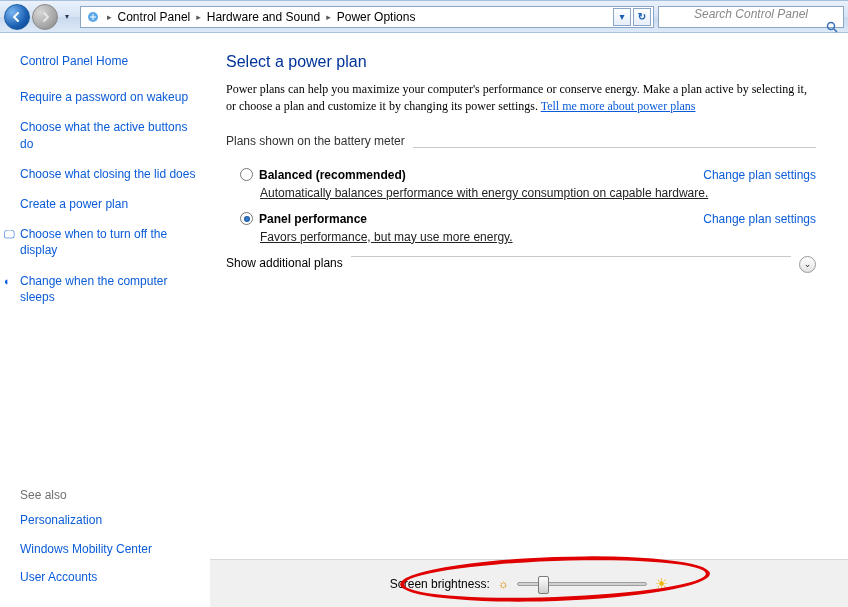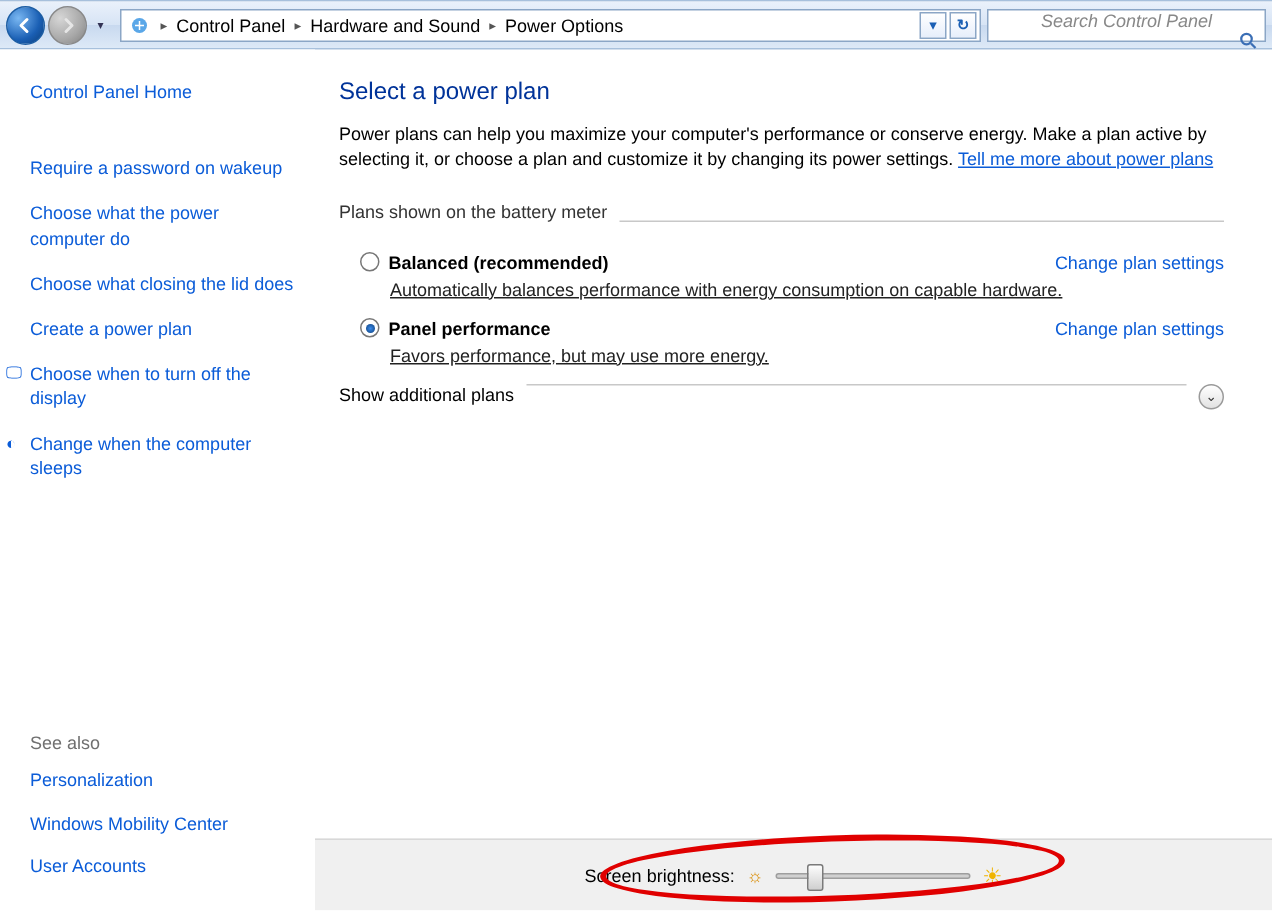--- a/index.html
+++ b/index.html
@@ -21,21 +21,21 @@
   
   .body { display:flex; height:calc(100% - 32px);}
   .sidebar { width:210px; background:#fff; padding:20px 12px 10px 20px; display:flex; flex-direction:column;}
   .side-link { color:#0b5cd8; margin-bottom:14px; line-height:1.35; cursor:pointer;}
   .side-link.with-icon { position:relative; padding-left:0;}
   .side-icon { position:absolute; left:-16px; top:1px; font-size:11px;}
   .side-spacer { flex:1; }
   .see-also-hdr { color:#707070; margin-bottom:10px;}
   .main { flex:1; padding:20px 32px 0 16px; position:relative;}
   .page-title { color:#003399; font-size:16px; margin-bottom:10px;}
-  .intro { line-height:1.45; margin-bottom:18px;}
+  .intro { line-height:1.45; margin-bottom:18px;font-family:Liberation Serif, serif;}
   .intro a { color:#0b5cd8; text-decoration:underline;}
   .fieldset-label { color:#333; }
   .fieldset-row { display:flex; align-items:flex-end; margin-bottom:20px;}
   .fieldset-row .line { flex:1; height:1px; background:#c8c8c8; margin-left:8px;}
   .plan { margin:2px 0 12px 14px;}
   .plan-head { display:flex; align-items:center;}
   .radio { width:13px; height:13px; border-radius:50%; border:1px solid #777; margin-right:6px; display:flex; align-items:center; justify-content:center; background:#fff;}
   .radio.checked::after { content:""; width:6px; height:6px; border-radius:50%; background:radial-gradient(circle,#3b8beb,#0b3d78);}
   .plan-name { font-weight:bold;}
   .plan-link { margin-left:auto; color:#0b5cd8; cursor:pointer;}
@@ -97,23 +97,23 @@
             <circle cx="5" cy="5" r="3.5" stroke="#3a6eb5" stroke-width="1.5" fill="none"></circle>
             <line x1="8" y1="8" x2="11" y2="11" stroke="#3a6eb5" stroke-width="1.5"></line>
           </svg>
       </span>
     </div>
   </div>
 
   <div class="body">
 
     <div class="sidebar">
-      <div class="side-link" style="margin-bottom:35px;">Control Panel Home</div>
+      <div class="side-link" style="margin-bottom:20px;">Control Panel Home</div>
       <div class="side-link">Require a password on wakeup</div>
-      <div class="side-link">Choose what the power computer do</div>
+      <div class="side-link">Choose what the active buttons do</div>
       <div class="side-link">Choose what closing the lid does</div>
       <div class="side-link">Create a power plan</div>
       <div class="side-link with-icon">
         <span class="side-icon">🖵</span>
         <span>Choose when to turn off the display</span>
       </div>
       <div class="side-link with-icon">
         <span class="side-icon">◐</span>
         <span>Change when the computer sleeps</span>
       </div>

